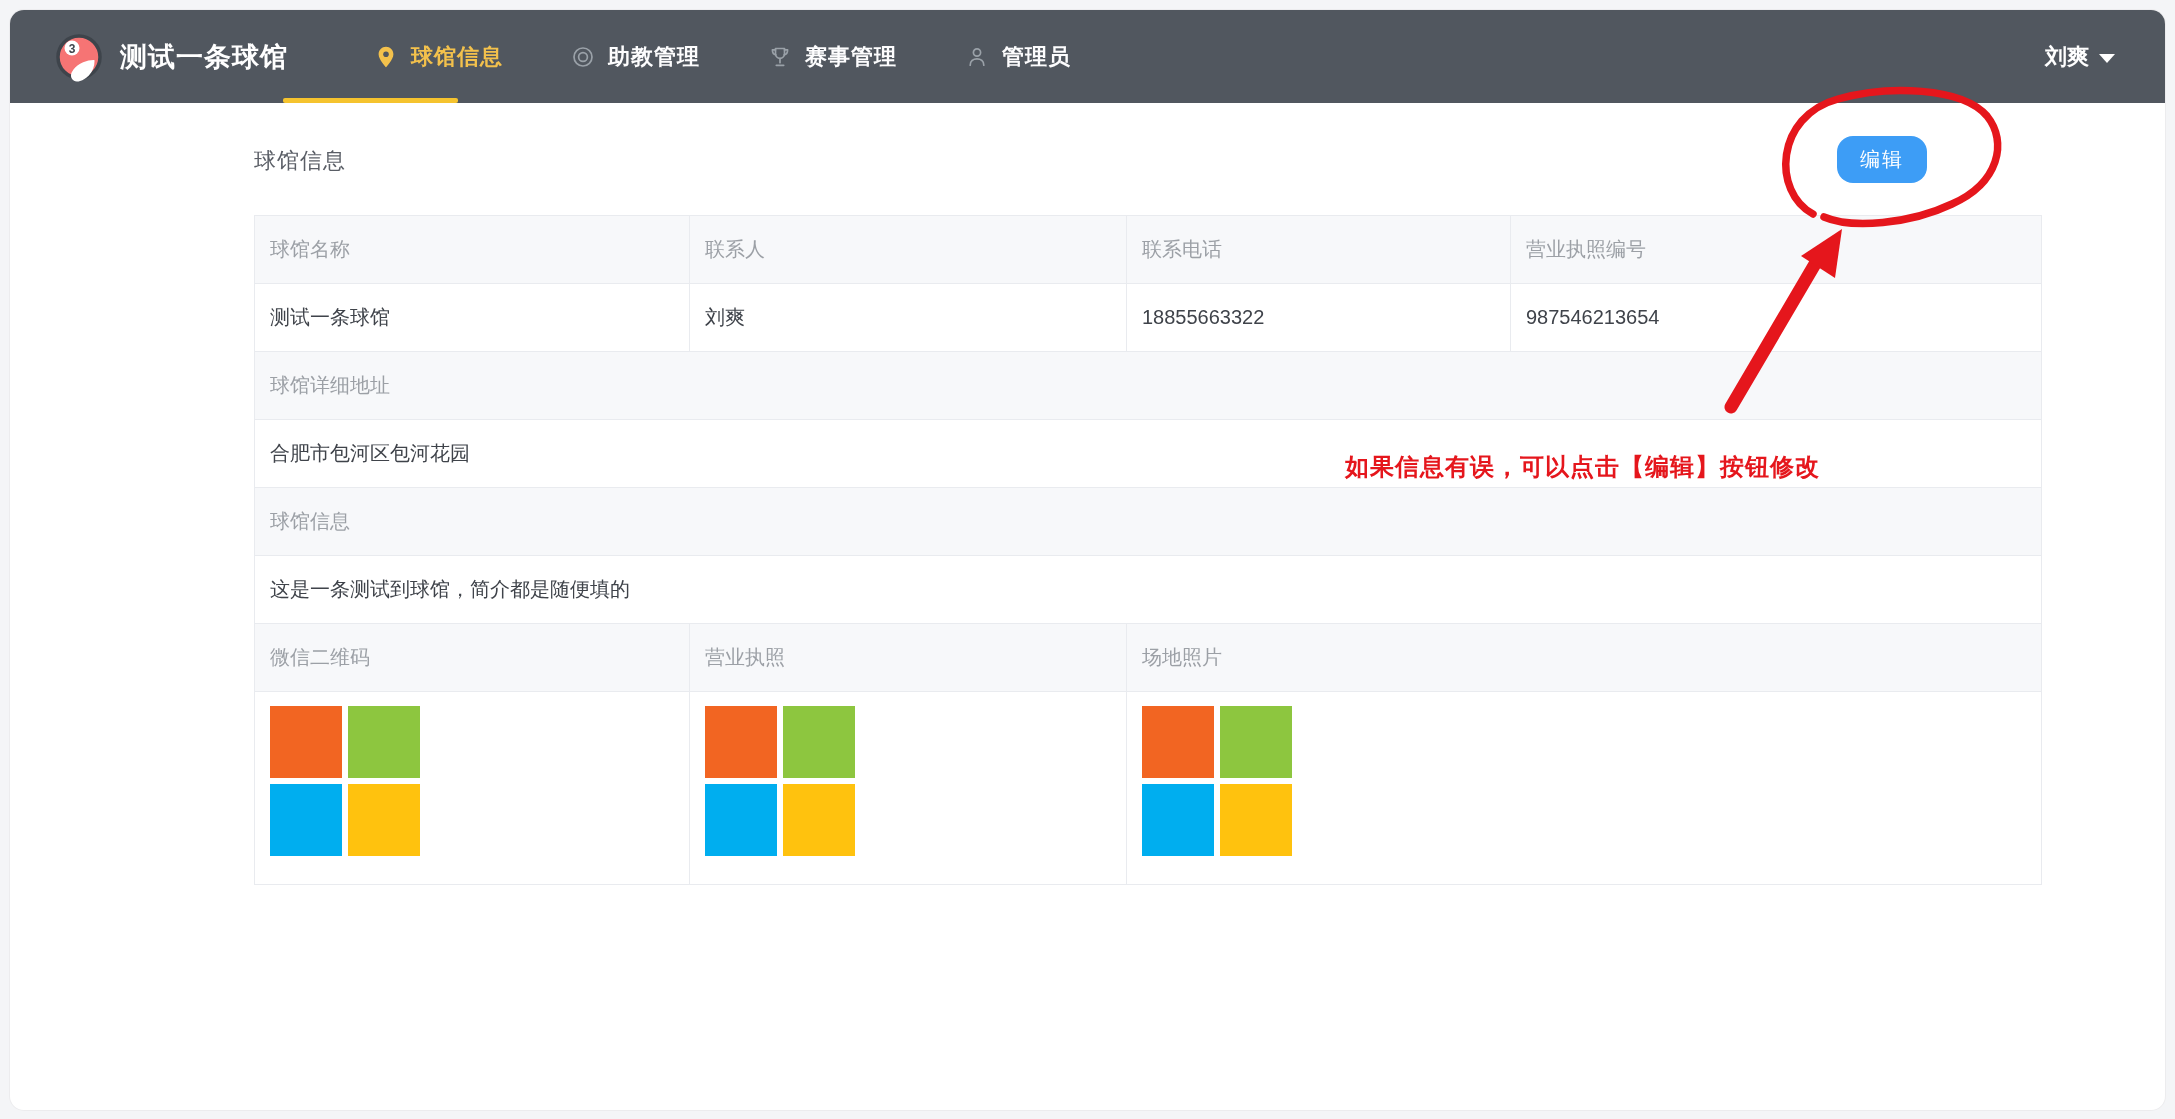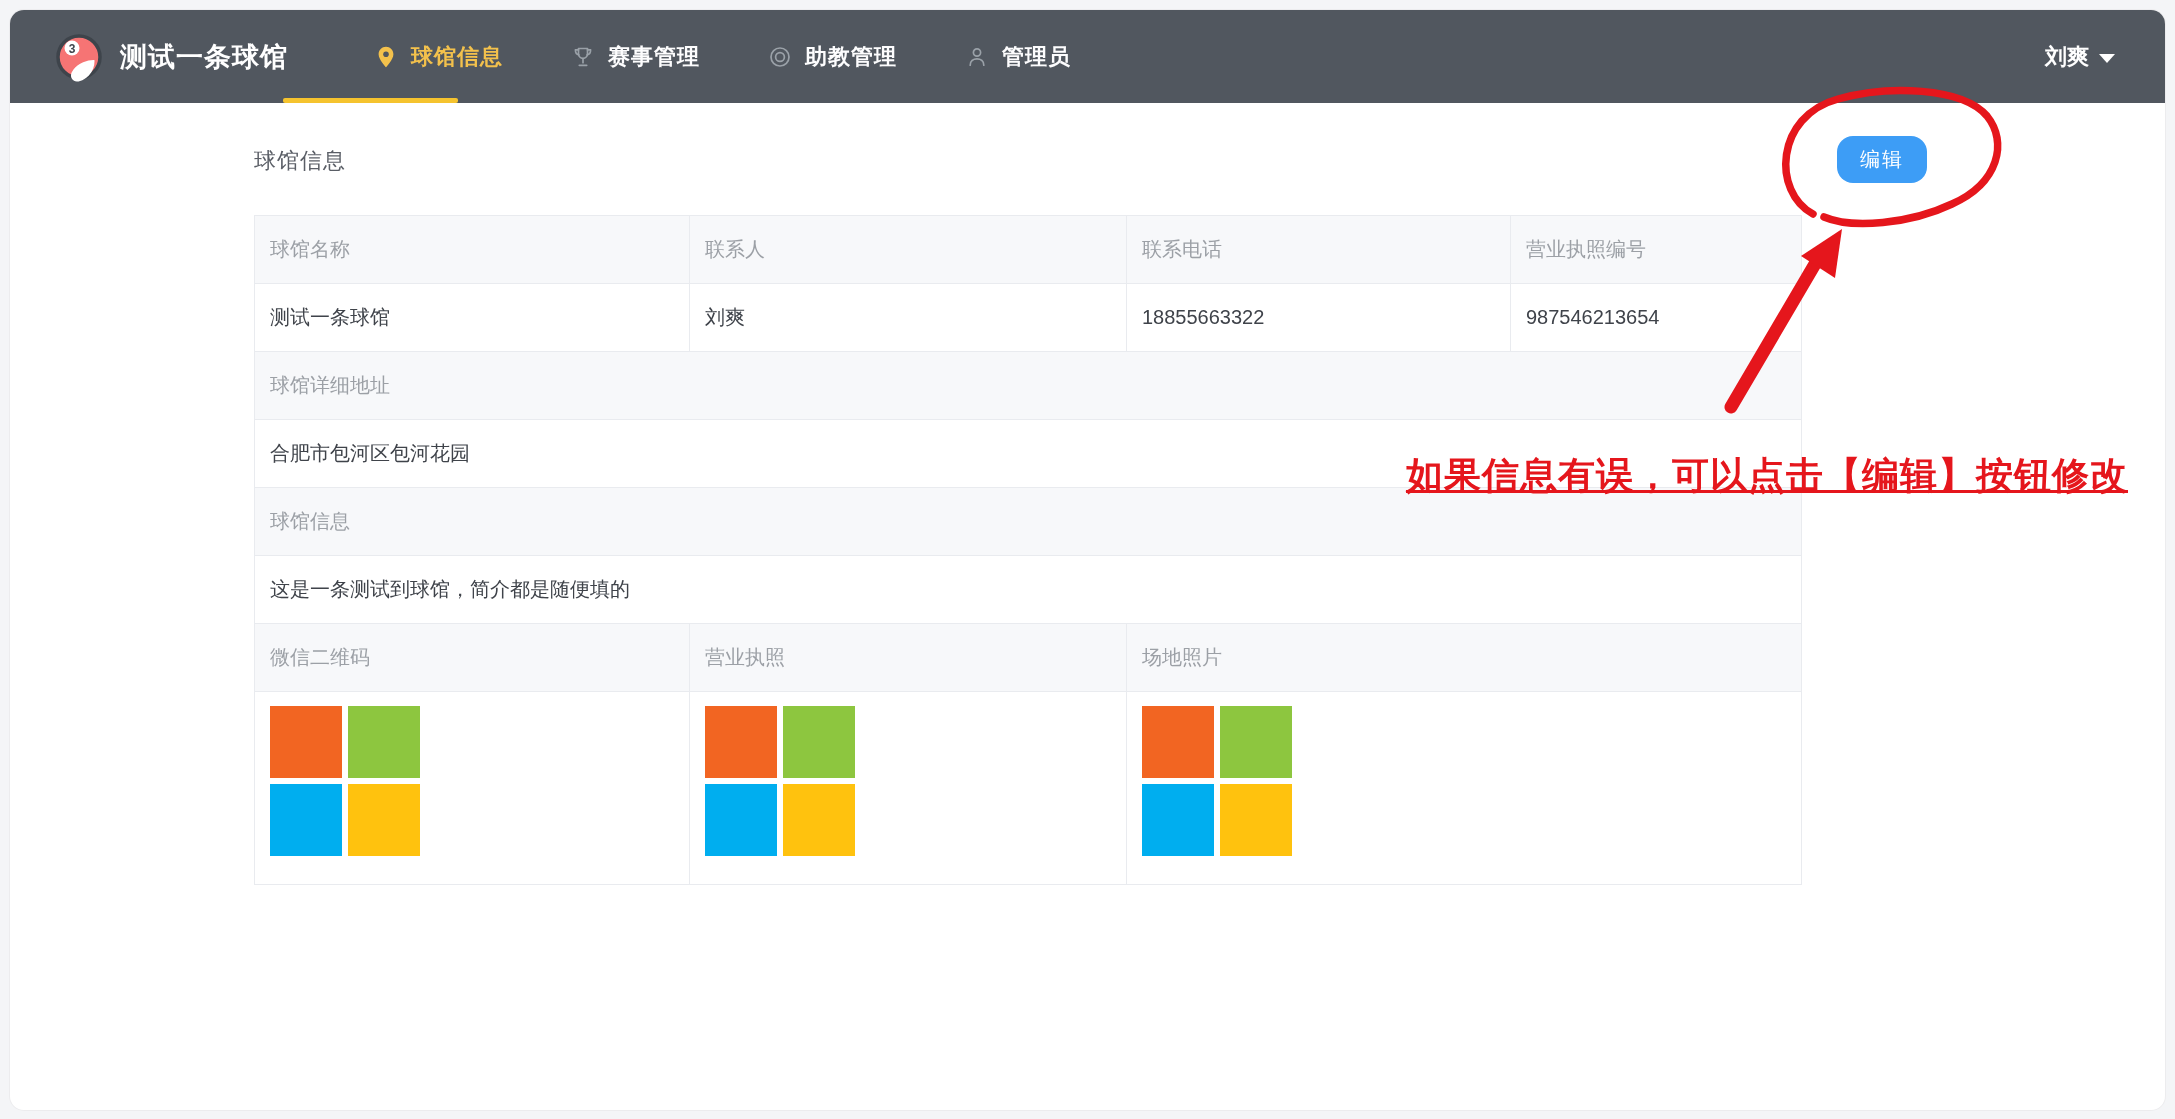--- a/index.html
+++ b/index.html
@@ -31,42 +31,42 @@
 
   
   .section-title { position:absolute; left:244px; top:136px; font-size:22px; color:#5a5e66; letter-spacing:1px; }
   .edit-btn {
     position:absolute; left:1827px; top:126px; width:90px; height:47px;
     background:#3D9DF6; border:none; border-radius:16px; color:#ffffff;
     font-size:20px; font-family:inherit; letter-spacing:2px; cursor:pointer;
   }
 
   .info-table {
-    position:absolute; left:244px; top:205px; width:1548px;
+    position:absolute; left:244px; top:205px; width:1788px;
     border:1px solid #e9ebef; border-bottom:none; font-size:20px;
   }
   .t-row { display:flex; border-bottom:1px solid #e9ebef; }
   .t-row.label-row { background:#f7f8fa; }
   .t-cell { height:67px; display:flex; align-items:center; padding-left:15px; border-right:1px solid #e9ebef; overflow:hidden; }
   .t-cell:last-child { border-right:none; }
   .label-row .t-cell { color:#9ca0a6; }
   .value-row .t-cell { color:#3f434a; }
   .w1 { width:435px; } .w2 { width:437px; } .w3 { width:384px;text-align:right; } .w4 { width:414px; flex:1;text-align:right; }
   .wfull { width:100%; }
   .wphoto { width:798px; flex:1; }
   .img-row .t-cell { height:192px; align-items:flex-start; padding-top:14px; }
 
   .ms-logo { width:150px; height:150px; display:grid; grid-template-columns:72px 72px; grid-template-rows:72px 72px; gap:6px; cursor:pointer; }
   .ms-logo .sq { width:72px; height:72px; }
 
   
   .annot-svg { position:absolute; left:0; top:0; width:2175px; height:1119px; pointer-events:none; }
   .annot-text {
-    position:absolute; left:1406px; top:451px; font-size:37px; font-weight:bold;
-    letter-spacing:1px; pointer-events:none; white-space:nowrap;text-decoration:underline;
+    position:absolute; left:1345px; top:451px; font-size:24px; font-weight:bold;
+    letter-spacing:1px; pointer-events:none; white-space:nowrap;
   }
 </style>
 </head>
 <body>
 
 <div class="card">
 
   <div class="hdr" style="background: rgb(81, 87, 95);">
     <svg class="logo" viewBox="0 0 50 50">
       <defs>
@@ -83,35 +83,35 @@
 
     <div class="nav">
       <div class="tab active">
         <svg class="t-icon" viewBox="0 0 24 24">
           <path d="M12 1.8C7.9 1.8 4.6 5.1 4.6 9.2c0 5.5 7.4 13 7.4 13s7.4-7.5 7.4-13c0-4.1-3.3-7.4-7.4-7.4z" fill="#F3C14C"></path>
           <circle cx="12" cy="9.2" r="2.8" fill="#51575F"></circle>
         </svg>
         <span class="tab-label">球馆信息</span>
       </div>
       <div class="tab">
+        <svg class="t-icon" viewBox="0 0 24 24" fill="none" stroke="#9AA1A8" stroke-width="1.7">
+          <circle cx="12" cy="12" r="9"></circle>
+          <circle cx="12" cy="12" r="4.4"></circle>
+        </svg>
+        <span class="tab-label">助教管理</span>
+      </div>
+      <div class="tab">
         <svg class="t-icon" viewBox="0 0 24 24" fill="none" stroke="#9AA1A8" stroke-width="1.7" stroke-linecap="round" stroke-linejoin="round">
           <path d="M7.5 3.5h9v5.3a4.5 4.5 0 0 1-9 0V3.5z"></path>
           <path d="M7.5 4.8H4.4c0 3.2 1.4 4.8 3.4 5.1"></path>
           <path d="M16.5 4.8h3.1c0 3.2-1.4 4.8-3.4 5.1"></path>
           <path d="M12 13.5v4.2"></path>
           <path d="M8.3 20.3h7.4"></path>
         </svg>
         <span class="tab-label">赛事管理</span>
-      </div>
-      <div class="tab">
-        <svg class="t-icon" viewBox="0 0 24 24" fill="none" stroke="#9AA1A8" stroke-width="1.7">
-          <circle cx="12" cy="12" r="9"></circle>
-          <circle cx="12" cy="12" r="4.4"></circle>
-        </svg>
-        <span class="tab-label">助教管理</span>
       </div>
       <div class="tab">
         <svg class="t-icon" viewBox="0 0 24 24" fill="none" stroke="#9AA1A8" stroke-width="1.7" stroke-linecap="round">
           <circle cx="12" cy="7.5" r="3.6"></circle>
           <path d="M5.2 20.2c0-4 3-6.4 6.8-6.4s6.8 2.4 6.8 6.4"></path>
         </svg>
         <span class="tab-label">管理员</span>
       </div>
     </div>
 

